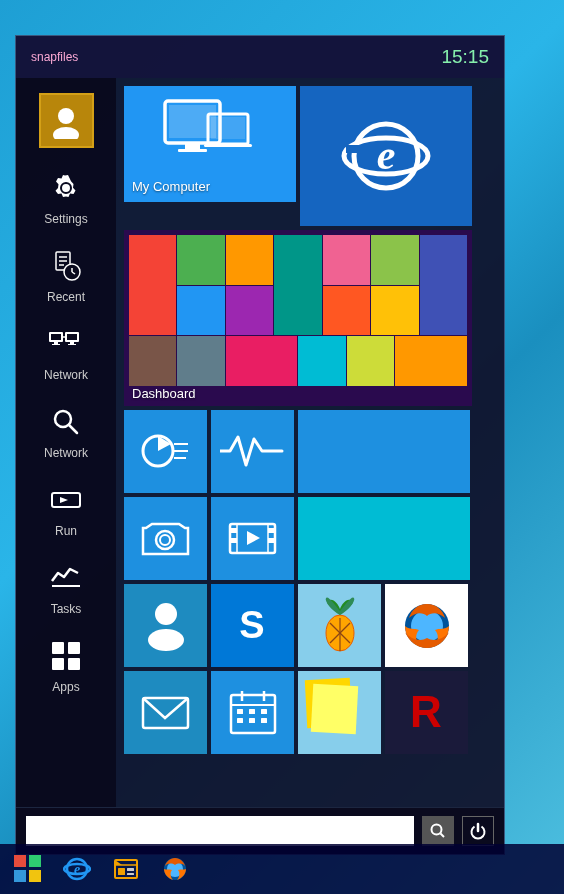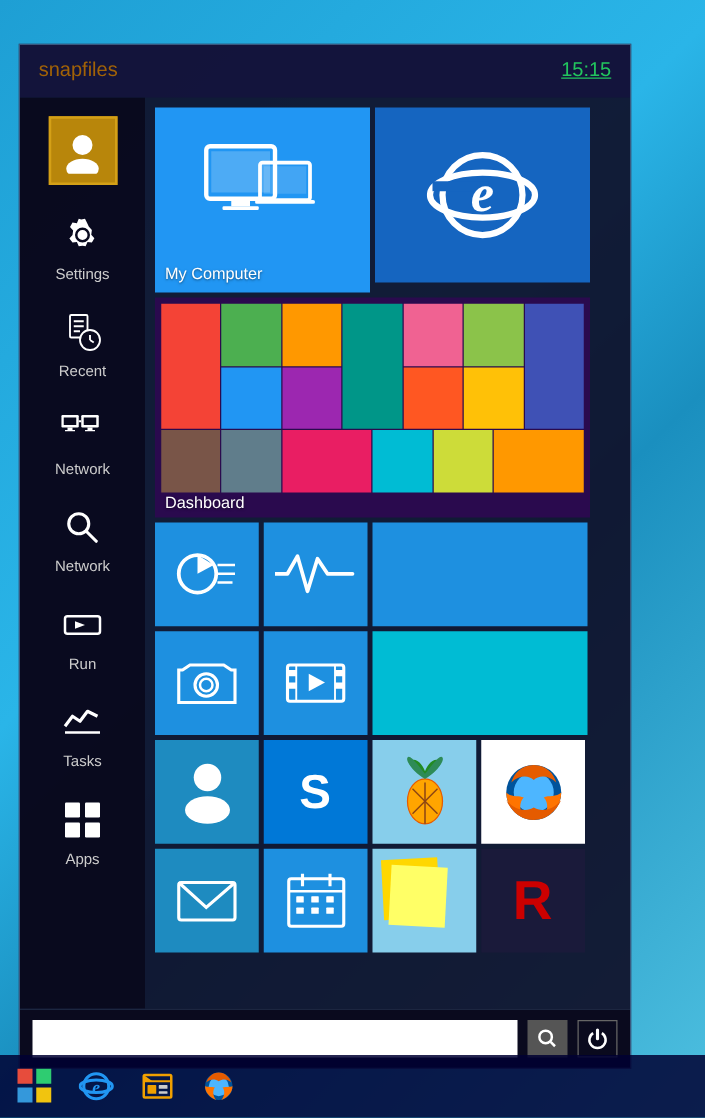--- a/index.html
+++ b/index.html
@@ -36,29 +36,28 @@
     
     .start-header {
       display: flex;
       justify-content: space-between;
       align-items: center;
       padding: 8px 15px;
       background: rgba(20,20,60,0.95);
       min-height: 42px;
     }
     .start-header-title {
-      color: #a16207;
-      font-size: 16px;
+      color: #f9a8d4;
+      font-size: 12px;
       font-weight: 300;
     }
     .start-header-time {
-      color: #22c55e;
-      font-size: 16px;
+      color: #86efac;
+      font-size: 19px;
       font-weight: 300;
-      text-decoration: underline;
     }
 
     
     .start-body {
       display: flex;
       flex: 1;
       overflow: hidden;
     }
 
     
@@ -146,21 +145,21 @@
       left: 7px;
       color: white;
       font-size: 11px;
       font-weight: 400;
       text-shadow: 0 1px 2px rgba(0,0,0,0.5);
     }
 
     
     .my-computer-tile {
       width: 172px;
-      height: 148px;
+      height: 116px;
       background: #2196f3;
       display: flex;
       flex-direction: column;
       align-items: center;
       justify-content: center;
       cursor: pointer;
       position: relative;
       flex-shrink: 0;
     }
 

